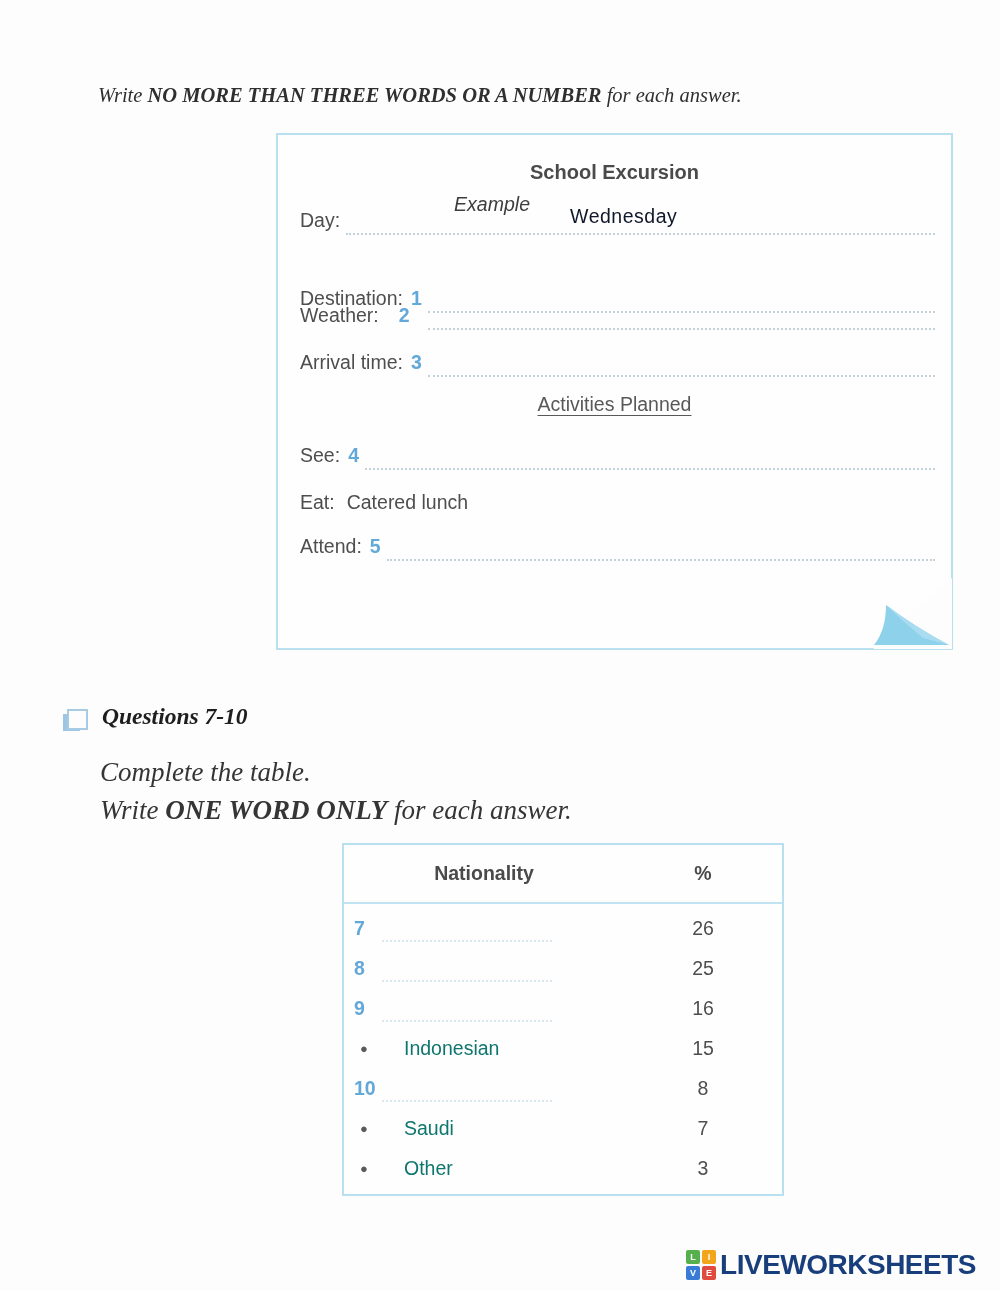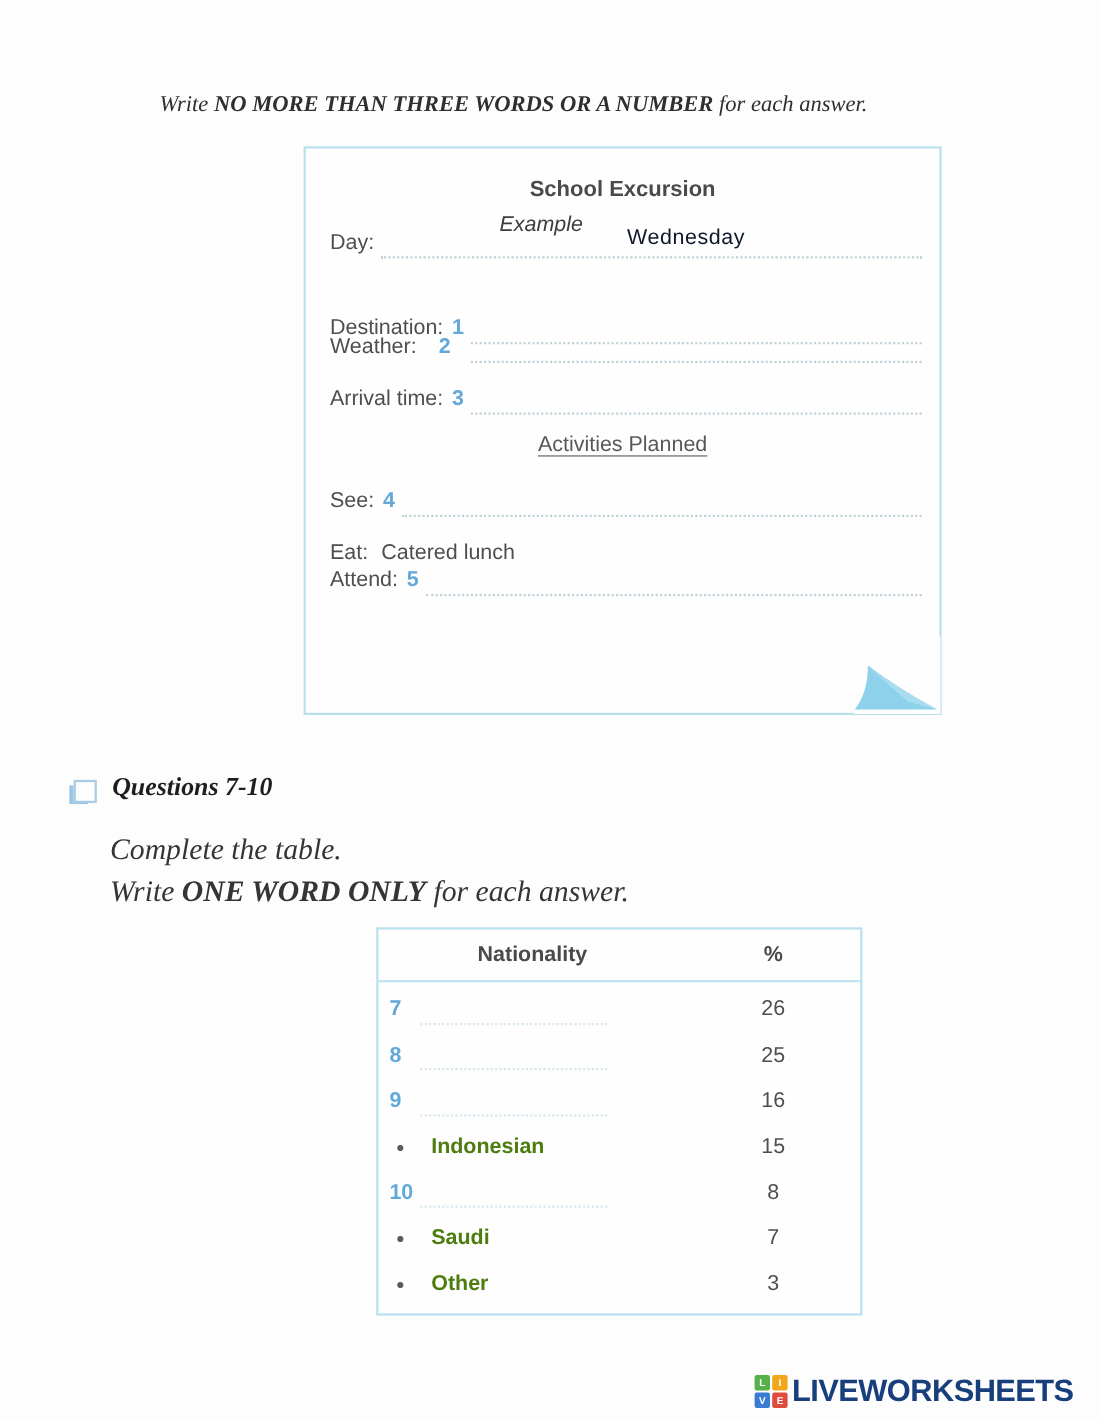--- a/index.html
+++ b/index.html
@@ -14,29 +14,28 @@
 
   
   .instruction {
     position: absolute;
     left: 98px; top: 84px;
     font-family: "Liberation Serif", serif;
     font-style: italic;
     font-size: 20.5px;
     color: #2f2f2f;
     white-space: nowrap;
-    margin-left: 47px;
   }
   .instruction b { font-weight: bold; }
 
   
   .excursion-box {
     position: absolute;
     left: 276px; top: 133px;
-    width: 580px; height: 517px;
+    width: 677px; height: 517px;
     border: 2px solid #b8e0ee;
     background: #fefefe;
   }
   .box-title {
     position: absolute;
     left: 0; right: 0; top: 26px;
     text-align: center;
     font-size: 20px;
     font-weight: bold;
     color: #4a4a4a;
@@ -134,21 +133,21 @@
   .nat-table {
     position: absolute;
     left: 342px; top: 843px;
     width: 442px; height: 353px;
     border: 2px solid #b8e0ee;
     background: #fefefe;
     display: flex;
     flex-direction: column;
   }
   .nat-header {
-    height: 48px;
+    height: 59px;
     display: flex;
     align-items: center;
     border-bottom: 2px solid #bfe3f0;
     font-size: 19.5px;
     font-weight: bold;
     color: #4a4a4a;
   }
   .nat-header .h-left { width: 280px; text-align: center; }
   .nat-header .h-right { flex: 1; text-align: center; }
   .nat-rows { flex: 1; display: flex; flex-direction: column; padding: 4px 0 6px 0; }
@@ -172,21 +171,21 @@
     border-bottom: 2px dotted #d9e8ef;
     margin-left: 4px;
     margin-top: 6px;
   }
   .t-bullet {
     margin-left: 16px;
     width: 16px;
     font-size: 13px;
     color: #5a5a5a;
   }
-  .t-label { margin-left: 16px; color: #4d7c0f; font-weight: bold; }
+  .t-label { margin-left: 28px; color: #0f766e; }
 
   
   .logo {
     position: absolute;
     right: 24px; top: 1249px;
     display: flex;
     align-items: center;
   }
   .logo-grid {
     display: grid;
@@ -256,21 +255,21 @@
     <span class="f-label">See:</span>
     <span class="f-qnum">4</span>
     <span class="f-fill"></span>
   </div>
 
   <div class="f-row" style="top:348px;">
     <span class="f-label">Eat:</span>
     <span class="f-value">Catered lunch</span>
   </div>
 
-  <div class="f-row" style="top:373px;">
+  <div class="f-row" style="top:392px;">
     <span class="f-label">Attend:</span>
     <span class="f-qnum">5</span>
     <span class="f-fill"></span>
   </div>
 
 
   <svg class="fold-svg" width="82" height="72" viewBox="0 0 82 72">
     <polygon points="81,0 81,71 2,71" fill="#fdfdfd"></polygon>
     <path d="M15,27 Q44,49 78,67 L3,67 Q15,52 15,27 Z" fill="#8ed1ea"></path>
     <path d="M15,27 Q44,49 78,67 L52,60 Q28,40 15,27 Z" fill="#a9dcf0"></path>

